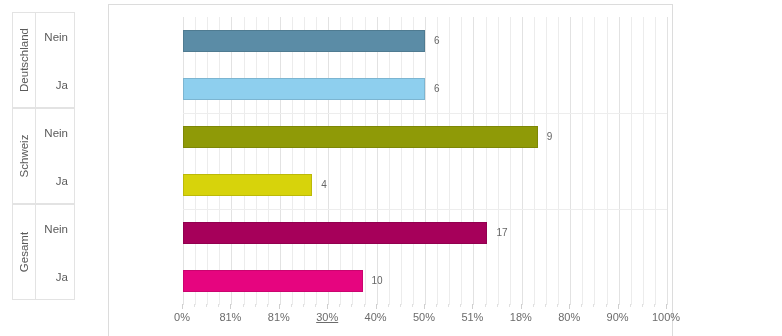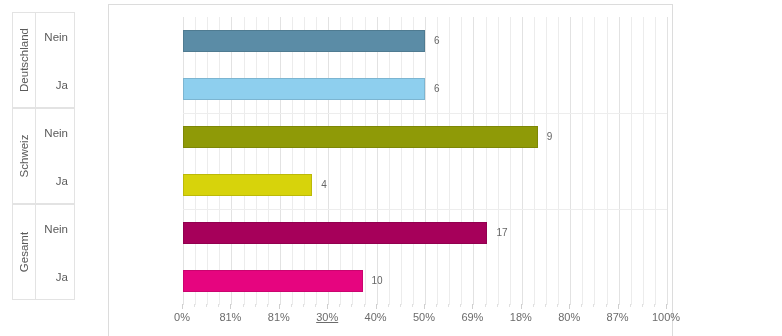--- a/index.html
+++ b/index.html
@@ -257,20 +257,20 @@
       <div class="tick minor" style="left: 447.7px;"></div>
       <div class="tick minor" style="left: 459.8px;"></div>
       <div class="tick minor" style="left: 471.9px;"></div>
       <div class="tick" style="left: 484px;"></div>
       <div class="tlabel" style="left: 0px;">0%</div>
       <div class="tlabel" style="left: 48.4px;">81%</div>
       <div class="tlabel" style="left: 96.8px;">81%</div>
       <div class="tlabel" style="left: 145.2px; text-decoration: underline;">30%</div>
       <div class="tlabel" style="left: 193.6px;">40%</div>
       <div class="tlabel" style="left: 242px;">50%</div>
-      <div class="tlabel" style="left: 290.4px;">69%</div>
+      <div class="tlabel" style="left: 290.4px;">51%</div>
       <div class="tlabel" style="left: 338.8px;">18%</div>
       <div class="tlabel" style="left: 387.2px;">80%</div>
-      <div class="tlabel" style="left: 435.6px;">87%</div>
+      <div class="tlabel" style="left: 435.6px;">90%</div>
       <div class="tlabel" style="left: 484px;">100%</div>
     </div>
 
 </div>
 
 </body></html>

